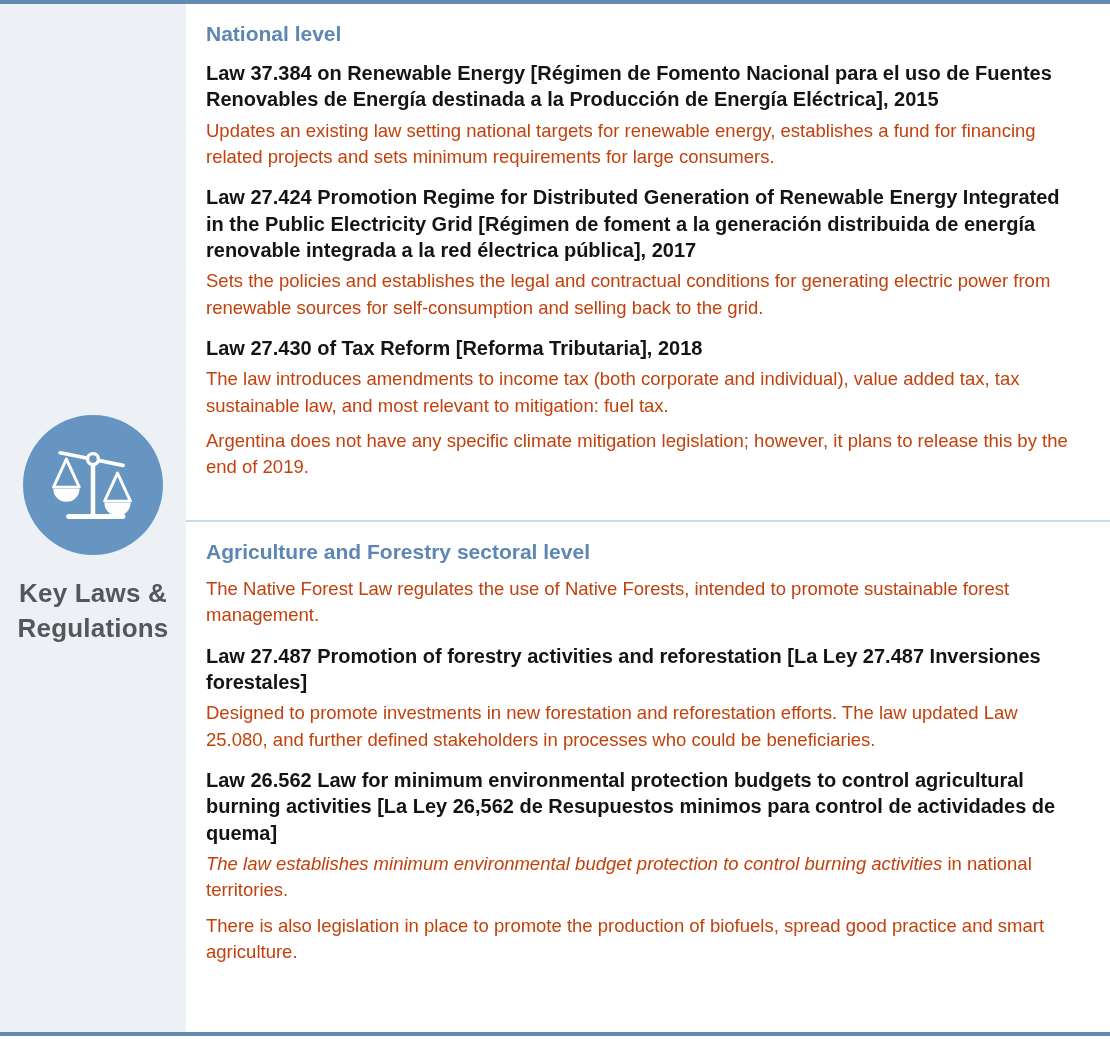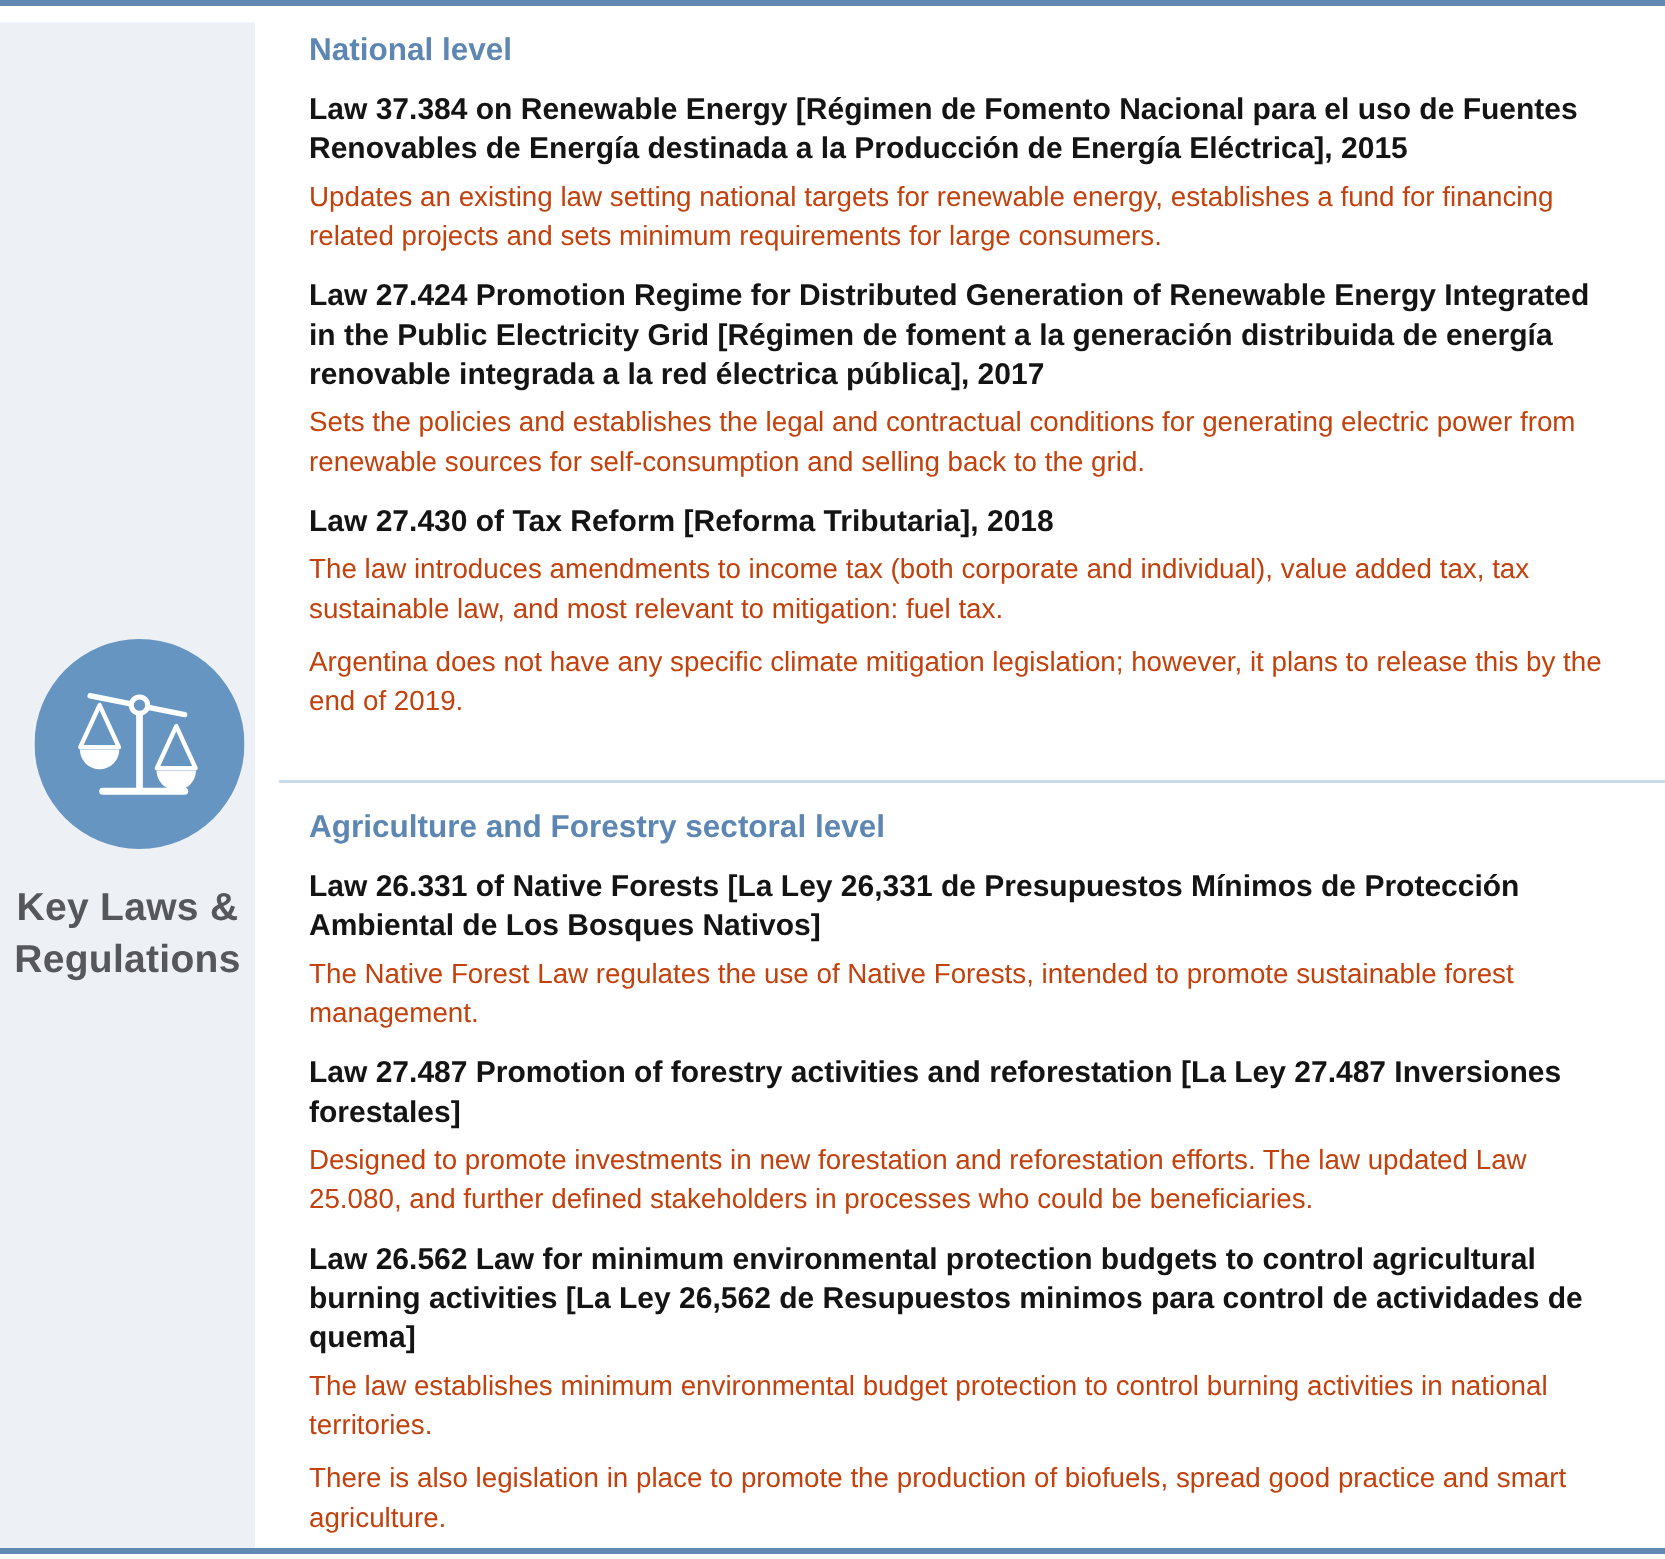--- a/index.html
+++ b/index.html
@@ -6,21 +6,21 @@
   .page {
     position:relative; width:1110px; height:1039px;
     background:#ffffff; overflow:hidden;
     font-family:"Liberation Sans", sans-serif;
     color:#1b1b1b;
   }
   .bar-top { position:absolute; top:0; left:0; right:0; height:4px; background:#6289b2; }
   .bar-bottom { position:absolute; bottom:3px; left:0; right:0; height:4px; background:#6289b2; }
 
   .sidebar {
-    position:absolute; top:15px; bottom:7px; left:0; width:170px;
+    position:absolute; top:4px; bottom:7px; left:0; width:186px;
     background:#edf1f6;
   }
   .icon-circle {
     position:absolute; top:411px; left:23px; width:140px; height:140px;
   }
   .icon-circle svg { display:block; width:100%; height:100%; }
   .sidebar-label {
     position:absolute; top:572px; left:0; width:100%;
     text-align:center; font-weight:bold; font-size:26px; line-height:1.33;
     color:#56575b; letter-spacing:0.2px;
@@ -38,21 +38,21 @@
     margin:0 0 12px 0; font-size:21px; font-weight:bold; color:#5d87b2;
   }
   .law-title {
     margin:14px 0 5px 0; font-size:20px; font-weight:bold; color:#141414;
     line-height:1.32;
   }
   .law-desc {
     margin:0 0 9px 0; font-size:18.5px; line-height:1.42; color:#c2410c;
     max-width:895px;
   }
-  .law-desc .it { }
+  .law-desc .it { font-style:italic; }
 </style>
 </head>
 <body>
 
 <div class="page">
   <div class="bar-top"></div>
 
   <aside class="sidebar">
     <div class="icon-circle">
       <svg viewBox="0 0 100 100" xmlns="http://www.w3.org/2000/svg" aria-hidden="true">
@@ -92,21 +92,20 @@
         </article>
         <article>
           <h3 class="law-title">Law 27.430 of Tax Reform [Reforma Tributaria], 2018</h3>
           <p class="law-desc"><span>The law introduces amendments to income tax (both corporate and individual), value added tax, tax sustainable law, and most relevant to mitigation: fuel tax.</span></p>
           <p class="law-desc"><span>Argentina does not have any specific climate mitigation legislation; however, it plans to release this by the end of 2019.</span></p>
         </article>
       </section>
       <section class="law-section">
         <h2 class="section-heading">Agriculture and Forestry sectoral level</h2>
         <article>
-          <h3 class="law-title">Law 26.331 of Native Forests [La Ley 26,331 de Presupuestos Mínimos de Protección Ambiental de Los Bosques Nativos]</h3>
           <p class="law-desc"><span>The Native Forest Law regulates the use of Native Forests, intended to promote sustainable forest management.</span></p>
         </article>
         <article>
           <h3 class="law-title">Law 27.487 Promotion of forestry activities and reforestation [La Ley 27.487 Inversiones forestales]</h3>
           <p class="law-desc"><span>Designed to promote investments in new forestation and reforestation efforts. The law updated Law 25.080, and further defined stakeholders in processes who could be beneficiaries.</span></p>
         </article>
         <article>
           <h3 class="law-title">Law 26.562 Law for minimum environmental protection budgets to control agricultural burning activities [La Ley 26,562 de Resupuestos minimos para control de actividades de quema]</h3>
           <p class="law-desc"><span class="it">The law establishes minimum environmental budget protection to control burning activities</span><span> in national territories.</span></p>
           <p class="law-desc"><span>There is also legislation in place to promote the production of biofuels, spread good practice and smart agriculture.</span></p>

